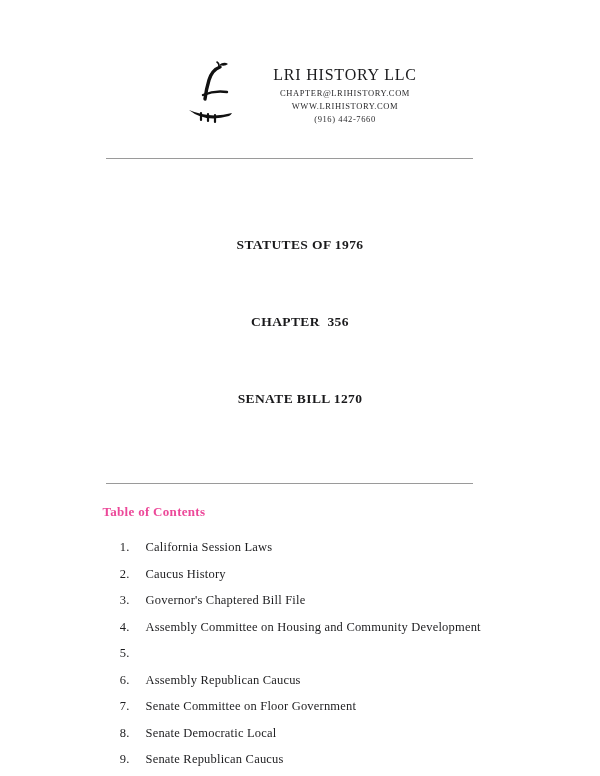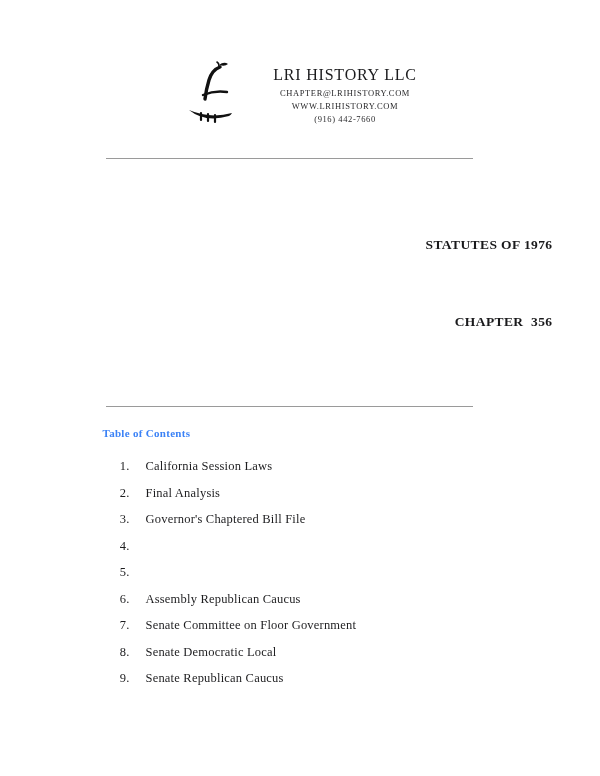--- a/index.html
+++ b/index.html
@@ -53,37 +53,37 @@
   .rule {
     border: none;
     border-top: 1px solid #9a9a9a;
     margin: 0 80px 0 58px;
   }
   .rule-1 { margin-top: 26px; }
   .rule-2 { margin-top: 20px; }
 
   
   .case-block {
-    text-align: right;
+    text-align: center;
     margin-top: 22px;
     font-weight: bold;
     font-size: 13.5px;
     letter-spacing: 0.4px;
     line-height: 1.9;
     color: #1a1a1c;
     white-space: pre;
   }
 
   
   .toc-title {
     margin: 20px 0 0 55px;
     font-weight: bold;
-    font-size: 11px;
+    font-size: 13px;
     letter-spacing: 0.3px;
-    color: #3b82f6;
+    color: #ec4899;
   }
   .toc-list {
     margin-top: 20px;
     margin-left: 55px;
   }
   .toc-item {
     display: flex;
     align-items: baseline;
     font-size: 12.5px;
     letter-spacing: 0.2px;
@@ -126,41 +126,43 @@
       <div class="contact-line">WWW.LRIHISTORY.COM</div>
       <div class="contact-line">(916) 442-7660</div>
     </div>
   </div>
 
   <hr class="rule rule-1">
 
   <div class="case-block">
     <div>STATUTES OF 1976</div>
     <div>CHAPTER  356</div>
+    <div>SENATE BILL 1270</div>
   </div>
 
   <hr class="rule rule-2">
 
   <div class="toc-title">Table of Contents</div>
 
   <div class="toc-list">
     <div class="toc-item">
       <span class="toc-num">1.</span>
       <span class="toc-label">California Session Laws</span>
     </div>
     <div class="toc-item">
       <span class="toc-num">2.</span>
-      <span class="toc-label">Final Analysis</span>
+      <span class="toc-label">Caucus History</span>
     </div>
     <div class="toc-item">
       <span class="toc-num">3.</span>
       <span class="toc-label">Governor's Chaptered Bill File</span>
     </div>
     <div class="toc-item">
       <span class="toc-num">4.</span>
+      <span class="toc-label">Assembly Committee on Housing and Community Development</span>
     </div>
     <div class="toc-item">
       <span class="toc-num">5.</span>
     </div>
     <div class="toc-item">
       <span class="toc-num">6.</span>
       <span class="toc-label">Assembly Republican Caucus</span>
     </div>
     <div class="toc-item">
       <span class="toc-num">7.</span>

